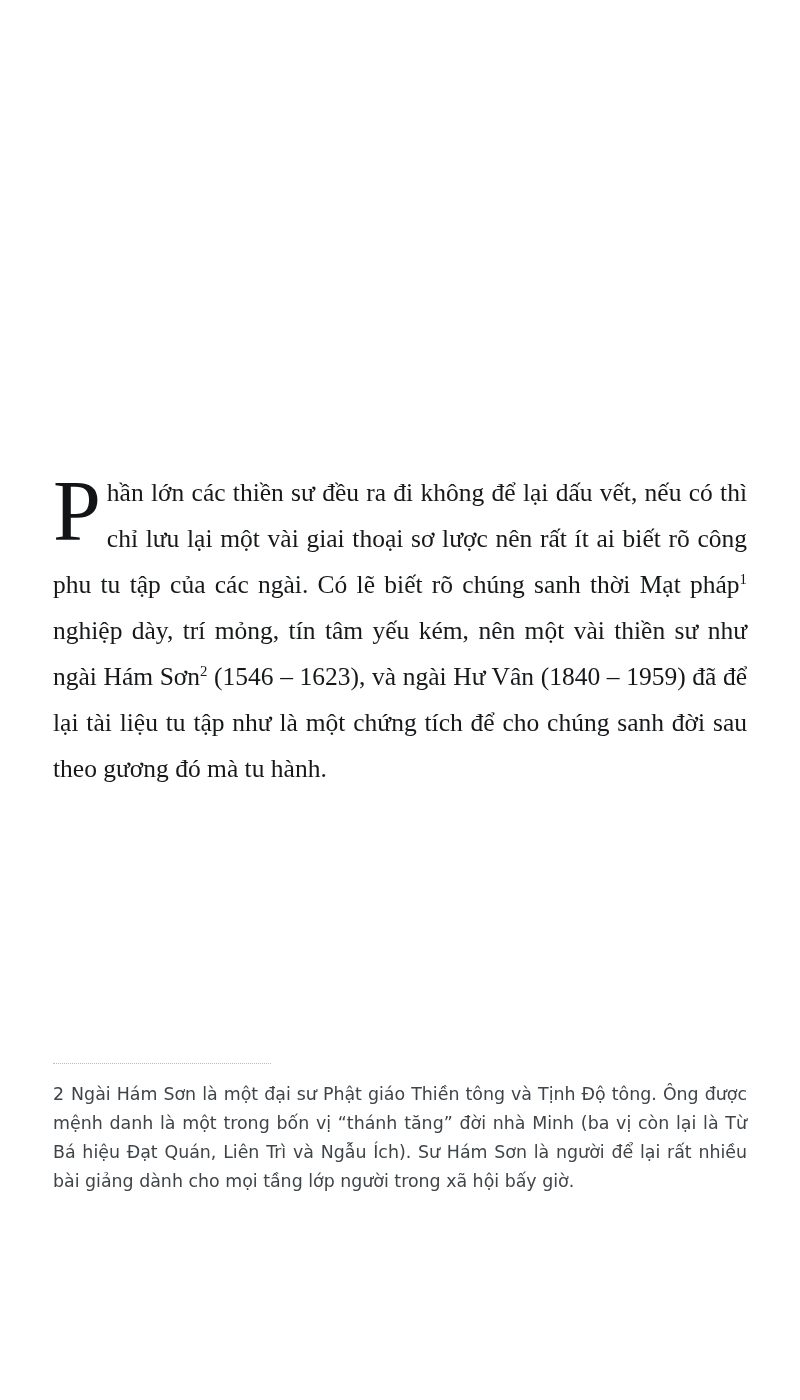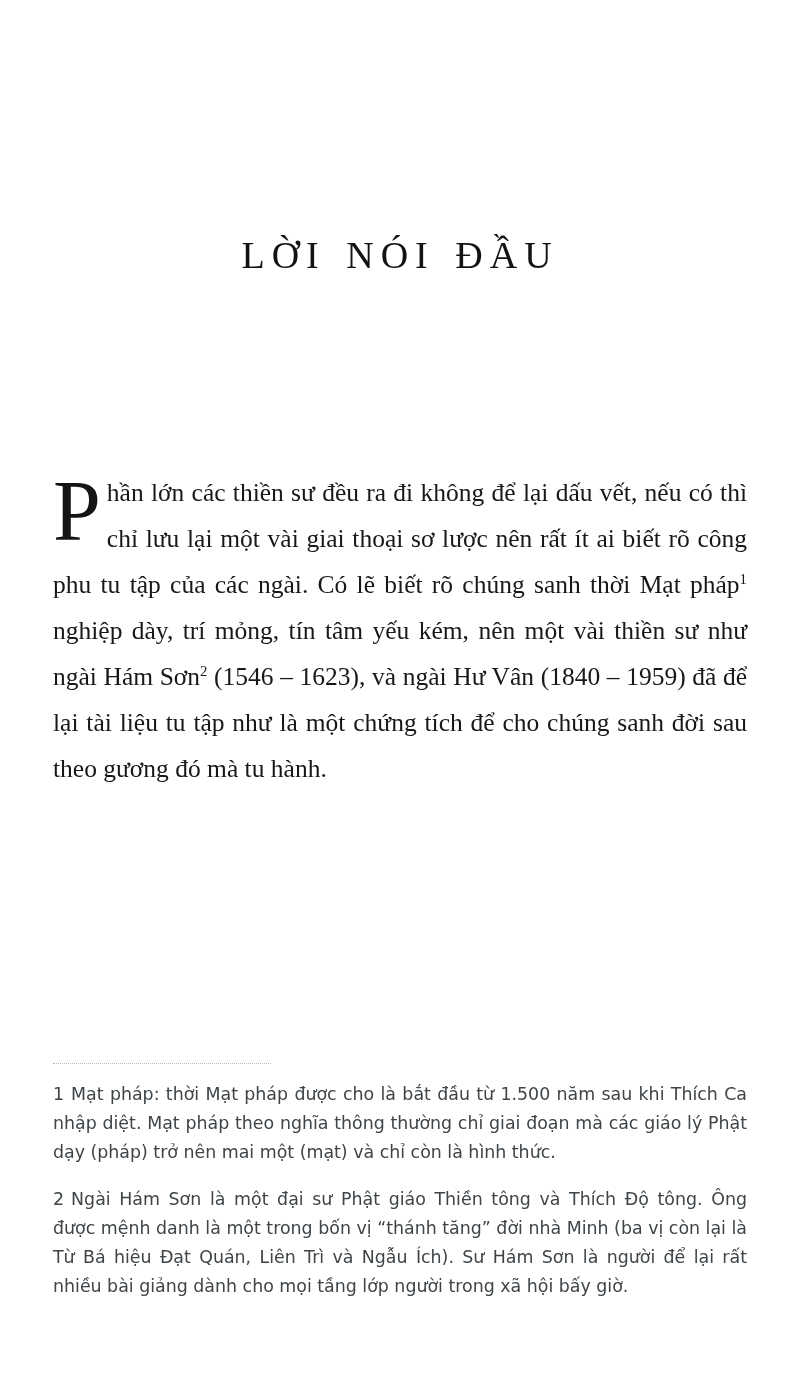--- a/index.html
+++ b/index.html
@@ -97,35 +97,31 @@
   .footnote:last-child { margin-bottom: 0; }
   .fn-num {
     margin-right: 7px;
   }
 </style>
 </head>
 <body>
 
 <div class="page">
 
-  <h1 class="chapter-title">Lời nói đầu</h1>
 
   <div class="body-area">
 
     <p class="para">
       <span class="dropcap">P</span><span>hần lớn các thiền sư đều ra đi không để lại dấu vết, nếu có thì chỉ lưu lại một vài giai thoại sơ lược nên rất ít ai biết rõ công phu tu tập của các ngài. Có lẽ biết rõ chúng sanh thời Mạt pháp</span><sup>1</sup><span> nghiệp dày, trí mỏng, tín tâm yếu kém, nên một vài thiền sư như ngài Hám Sơn</span><sup>2</sup><span> (1546 – 1623), và ngài Hư Vân (1840 – 1959) đã để lại tài liệu tu tập như là một chứng tích để cho chúng sanh đời sau theo gương đó mà tu hành.</span>
     </p>
 
 
   </div>
 
   <div class="footnote-rule"></div>
 
   <div class="footnotes">
     <p class="footnote">
-      <span class="fn-num">1</span><span>Mạt pháp: thời Mạt pháp được cho là bắt đầu từ 1.500 năm sau khi Thích Ca nhập diệt. Mạt pháp theo nghĩa thông thường chỉ giai đoạn mà các giáo lý Phật dạy (pháp) trở nên mai một (mạt) và chỉ còn là hình thức.</span>
-    </p>
-    <p class="footnote">
-      <span class="fn-num">2</span><span>Ngài Hám Sơn là một đại sư Phật giáo Thiền tông và Thích Độ tông. Ông được mệnh danh là một trong bốn vị “thánh tăng” đời nhà Minh (ba vị còn lại là Từ Bá hiệu Đạt Quán, Liên Trì và Ngẫu Ích). Sư Hám Sơn là người để lại rất nhiều bài giảng dành cho mọi tầng lớp người trong xã hội bấy giờ.</span>
+      <span class="fn-num">2</span><span>Ngài Hám Sơn là một đại sư Phật giáo Thiền tông và Tịnh Độ tông. Ông được mệnh danh là một trong bốn vị “thánh tăng” đời nhà Minh (ba vị còn lại là Từ Bá hiệu Đạt Quán, Liên Trì và Ngẫu Ích). Sư Hám Sơn là người để lại rất nhiều bài giảng dành cho mọi tầng lớp người trong xã hội bấy giờ.</span>
     </p>
   </div>
 
 </div>
 
 </body></html>

